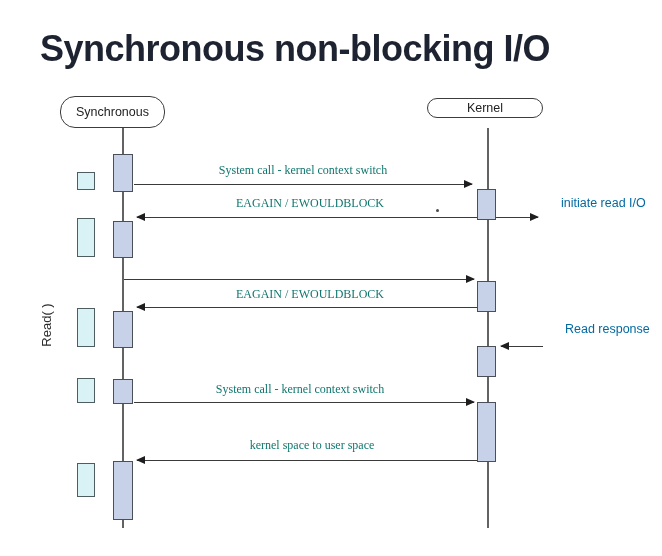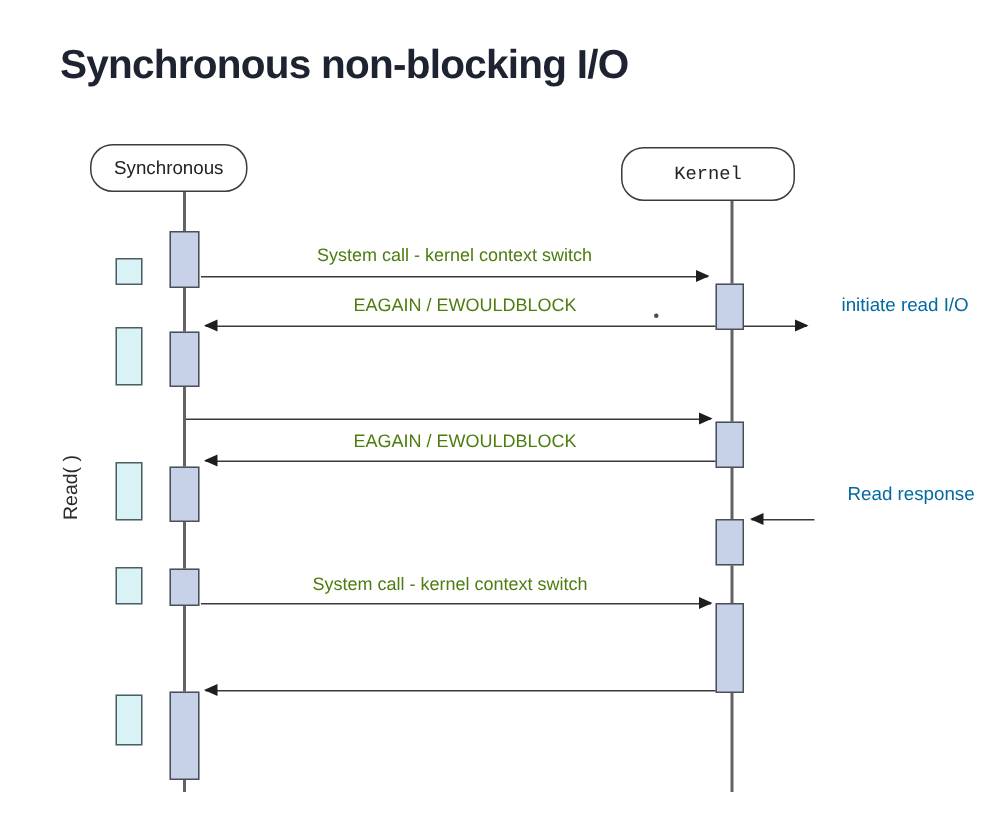--- a/index.html
+++ b/index.html
@@ -2,21 +2,21 @@
 <html><head>
 <meta charset="utf-8">
 <style>
   html,body{margin:0;padding:0;background:#fff;}
   .canvas{
     position:relative;width:662px;height:556px;background:#ffffff;overflow:hidden;
     font-family:"Liberation Sans",sans-serif;
   }
   .title{
     position:absolute;left:40px;top:28px;margin:0;
-    font-size:27px;font-weight:700;color:#1d2330;letter-spacing:-0.5px;
+    font-size:36px;font-weight:700;color:#1d2330;letter-spacing:-0.5px;
     font-family:"Liberation Sans",sans-serif;
   }
   .hdr{
     position:absolute;box-sizing:border-box;background:#fff;
     border:1.5px solid #3c3c3c;border-radius:15px;
     display:flex;align-items:center;justify-content:center;
     font-size:12.5px;color:#222;z-index:4;
   }
   .lifeline{position:absolute;width:2px;background:#636363;z-index:1;}
   .act{
@@ -30,22 +30,22 @@
   .cyan{
     position:absolute;box-sizing:border-box;width:18px;
     background:#d9f2f5;border:1.5px solid #4e5d60;z-index:3;
   }
   .arrow{position:absolute;height:0;border-top:1.6px solid #3a3a3a;z-index:2;}
   .ah{position:absolute;width:0;height:0;top:-5.4px;
       border-top:4.6px solid transparent;border-bottom:4.6px solid transparent;}
   .ah.r{right:-1px;border-left:9px solid #1e1e1e;}
   .ah.l{left:-1px;border-right:9px solid #1e1e1e;}
   .lbl{
-    position:absolute;font-size:12px;color:#4d7c0f;white-space:nowrap;
-    transform:translateX(-50%);z-index:4;line-height:14px;
+    position:absolute;font-size:12px;color:#0f766e;white-space:nowrap;
+    transform:translateX(-50%);z-index:4;line-height:14px;font-family:Liberation Serif, serif;
   }
   .lbl-left{
     position:absolute;font-size:12.5px;color:#0369a1;white-space:nowrap;z-index:4;margin-left:28px;
   }
   .rot{
     position:absolute;left:12px;top:317px;width:70px;height:16px;
     transform:rotate(-90deg);text-align:center;
     font-size:13px;color:#2b2b2b;z-index:4;
   }
   .dot{position:absolute;width:3px;height:3px;background:#4a4a4a;border-radius:50%;z-index:2;}
@@ -53,21 +53,21 @@
 </head>
 <body>
 
 <div class="canvas">
 
   <h1 class="title">Synchronous non-blocking I/O</h1>
 
   <div class="hdr" style="left:60px;top:96px;width:105px;height:32px;">
     <span>Synchronous</span>
   </div>
-  <div class="hdr" style="left:414px;top:98px;width:116px;height:36px;font-family:Liberation Mono, monospace;">
+  <div class="hdr" style="left:427px;top:98px;width:116px;height:20px;">
     <span>Kernel</span>
   </div>
 
   <div class="lifeline" style="left:122px;top:128px;height:400px;"></div>
   <div class="lifeline" style="left:487px;top:128px;height:400px;"></div>
 
   <div class="rot">Read( )</div>
 
   <div class="arrow" style="left:134px;top:184px;width:338px;">
       <span class="ah r"></span>
@@ -108,16 +108,17 @@
   <div class="cyan" style="left:77px;top:308px;height:39px;"></div>
   <div class="cyan" style="left:77px;top:378px;height:25px;"></div>
   <div class="cyan" style="left:77px;top:463px;height:34px;"></div>
 
   <div class="lbl" style="left:303px;top:163px;">System call - kernel context switch</div>
   <div class="lbl" style="left:310px;top:196px;">EAGAIN / EWOULDBLOCK</div>
   <div class="lbl-left" style="left:533px;top:196px;">initiate read I/O</div>
   <div class="lbl" style="left:310px;top:287px;">EAGAIN / EWOULDBLOCK</div>
   <div class="lbl-left" style="left:537px;top:322px;">Read response</div>
   <div class="lbl" style="left:300px;top:382px;">System call - kernel context switch</div>
+  <div class="lbl" style="left:312px;top:438px;">kernel space to user space</div>
 
   <div class="dot" style="left:436px;top:209px;"></div>
 
 </div>
 
 </body></html>

